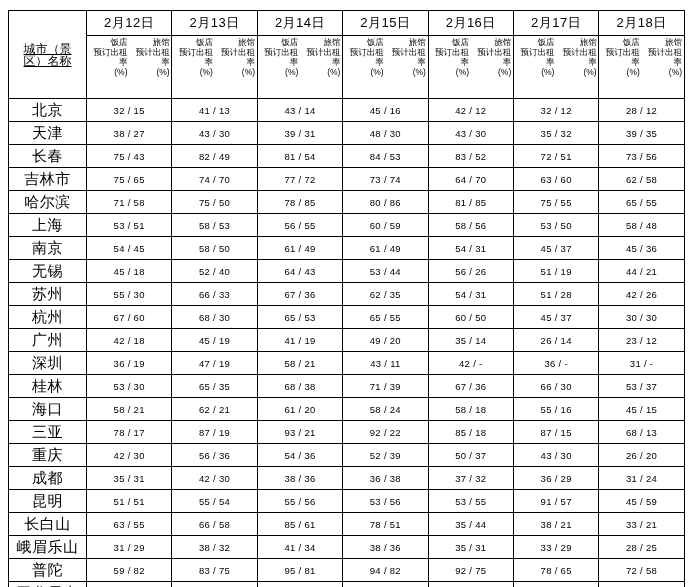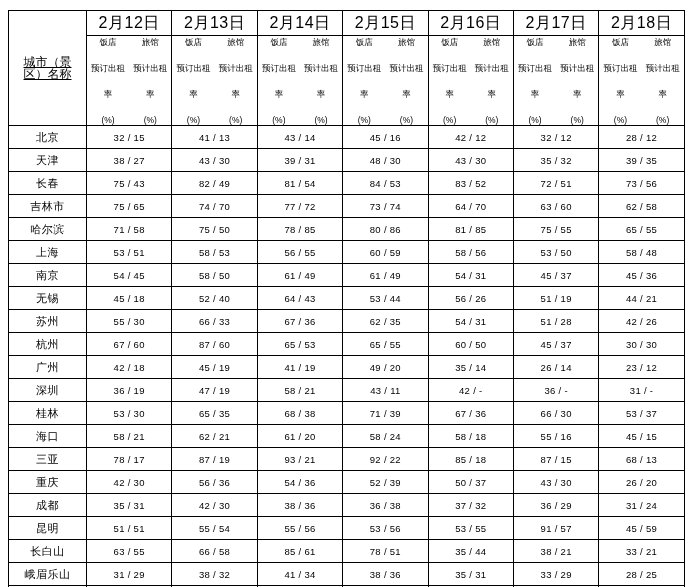--- a/index.html
+++ b/index.html
@@ -30,21 +30,21 @@
   table.grid td, table.grid th {
     border: 1px solid #000;
     text-align: center;
     vertical-align: middle;
     font-weight: normal;
     padding: 0;
   }
   
   .date-cell {
     height: 24px;
-    font-size: 16px;
+    font-size: 13px;
     letter-spacing: 0.5px;
   }
   
   .subhead-cell {
     height: 62px;
     font-size: 8.5px;
     line-height: 10px;
     padding: 2px 1px;
   }
   .subhead-inner {
@@ -52,43 +52,42 @@
     flex-direction: row;
     justify-content: space-around;
     align-items: flex-start;
     height: 100%;
   }
   .subhead-col {
     width: 46%;
     display: flex;
     flex-direction: column;
     justify-content: flex-start;
-    align-items: center;
+    align-items: flex-end;
     padding-top: 1px;
-    gap: 16px;
   }
   .subhead-col span {
     display: block;
     white-space: nowrap;
   }
   .corner-cell {
     font-size: 12px;
     line-height: 12px;
     padding: 0 2px;
     text-decoration: underline;
   }
   .corner-inner {
     display: flex;
     flex-direction: column;
     justify-content: center;
     align-items: center;
   }
   .city-cell {
     height: 22px;
-    font-size: 11px;
+    font-size: 15px;
     letter-spacing: 0.5px;
   }
   .val-cell {
     height: 22px;
     font-size: 9.5px;
     letter-spacing: 0.3px;
   }
   .col-city { width: 78px; }
   .col-day  { width: 85.4px; }
 </style>
@@ -325,21 +324,21 @@
         <td class="val-cell">66 / 33</td>
         <td class="val-cell">67 / 36</td>
         <td class="val-cell">62 / 35</td>
         <td class="val-cell">54 / 31</td>
         <td class="val-cell">51 / 28</td>
         <td class="val-cell">42 / 26</td>
       </tr>
       <tr>
         <td class="city-cell">杭州</td>
         <td class="val-cell">67 / 60</td>
-        <td class="val-cell">87 / 60</td>
+        <td class="val-cell">68 / 30</td>
         <td class="val-cell">65 / 53</td>
         <td class="val-cell">65 / 55</td>
         <td class="val-cell">60 / 50</td>
         <td class="val-cell">45 / 37</td>
         <td class="val-cell">30 / 30</td>
       </tr>
       <tr>
         <td class="city-cell">广州</td>
         <td class="val-cell">42 / 18</td>
         <td class="val-cell">45 / 19</td>

